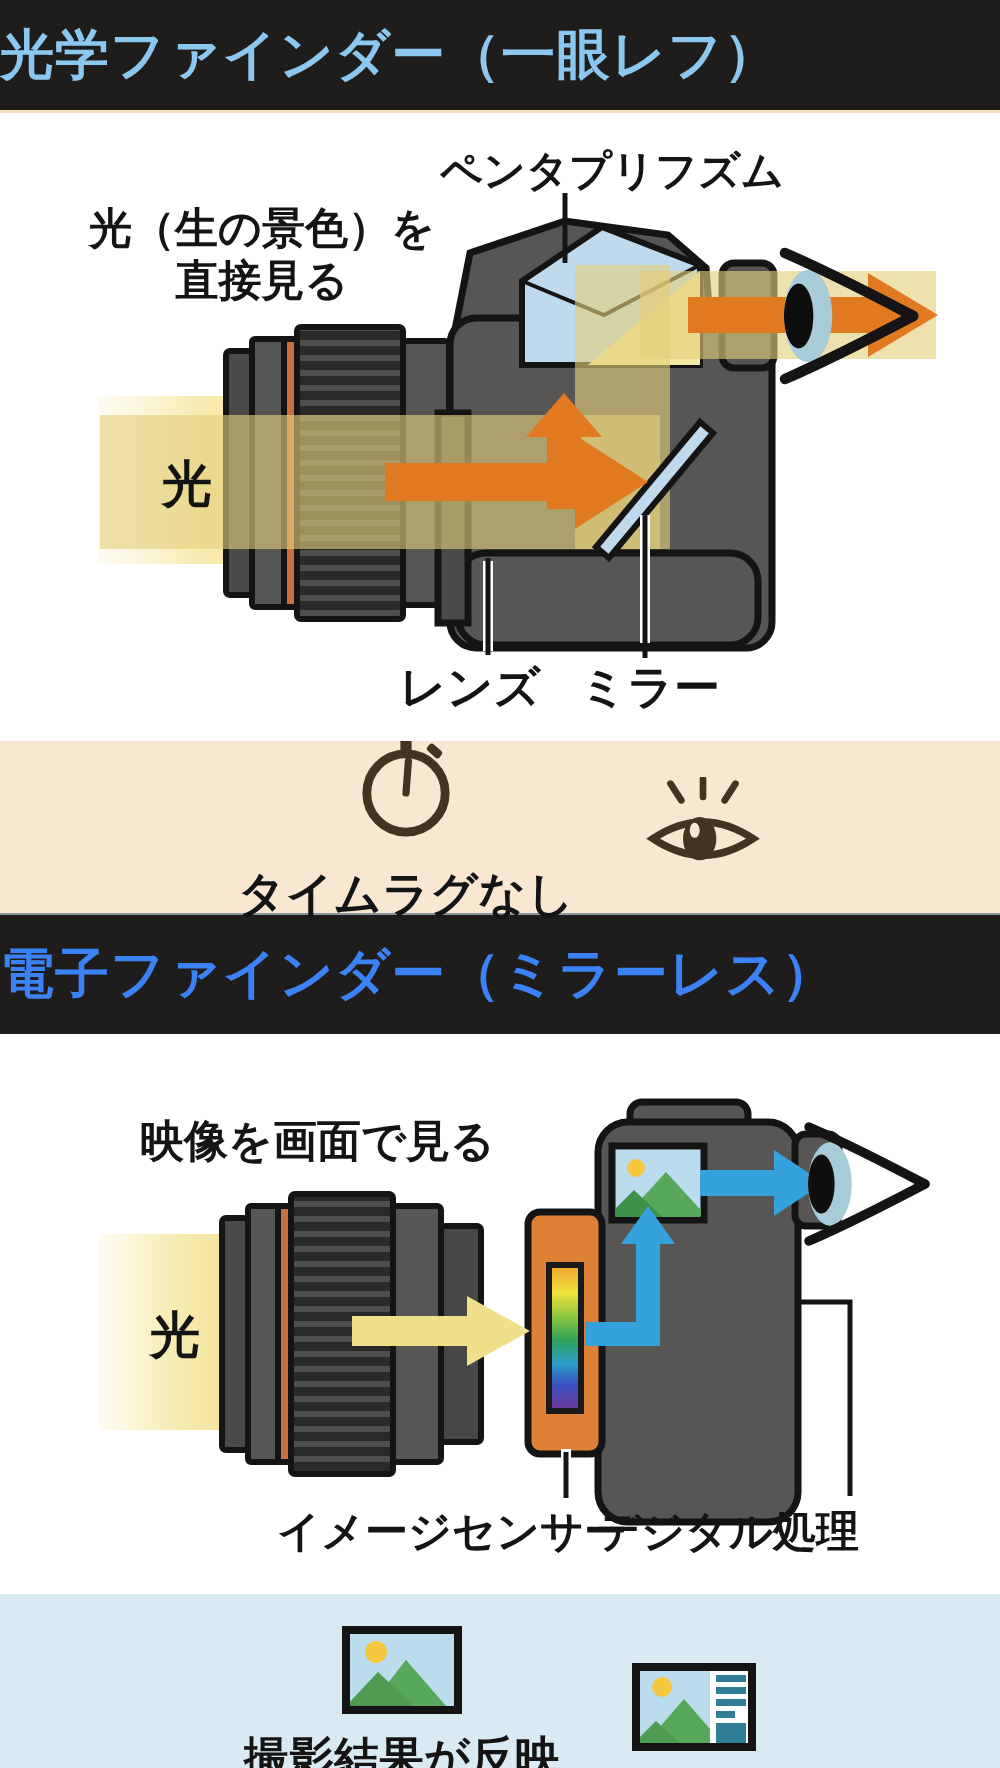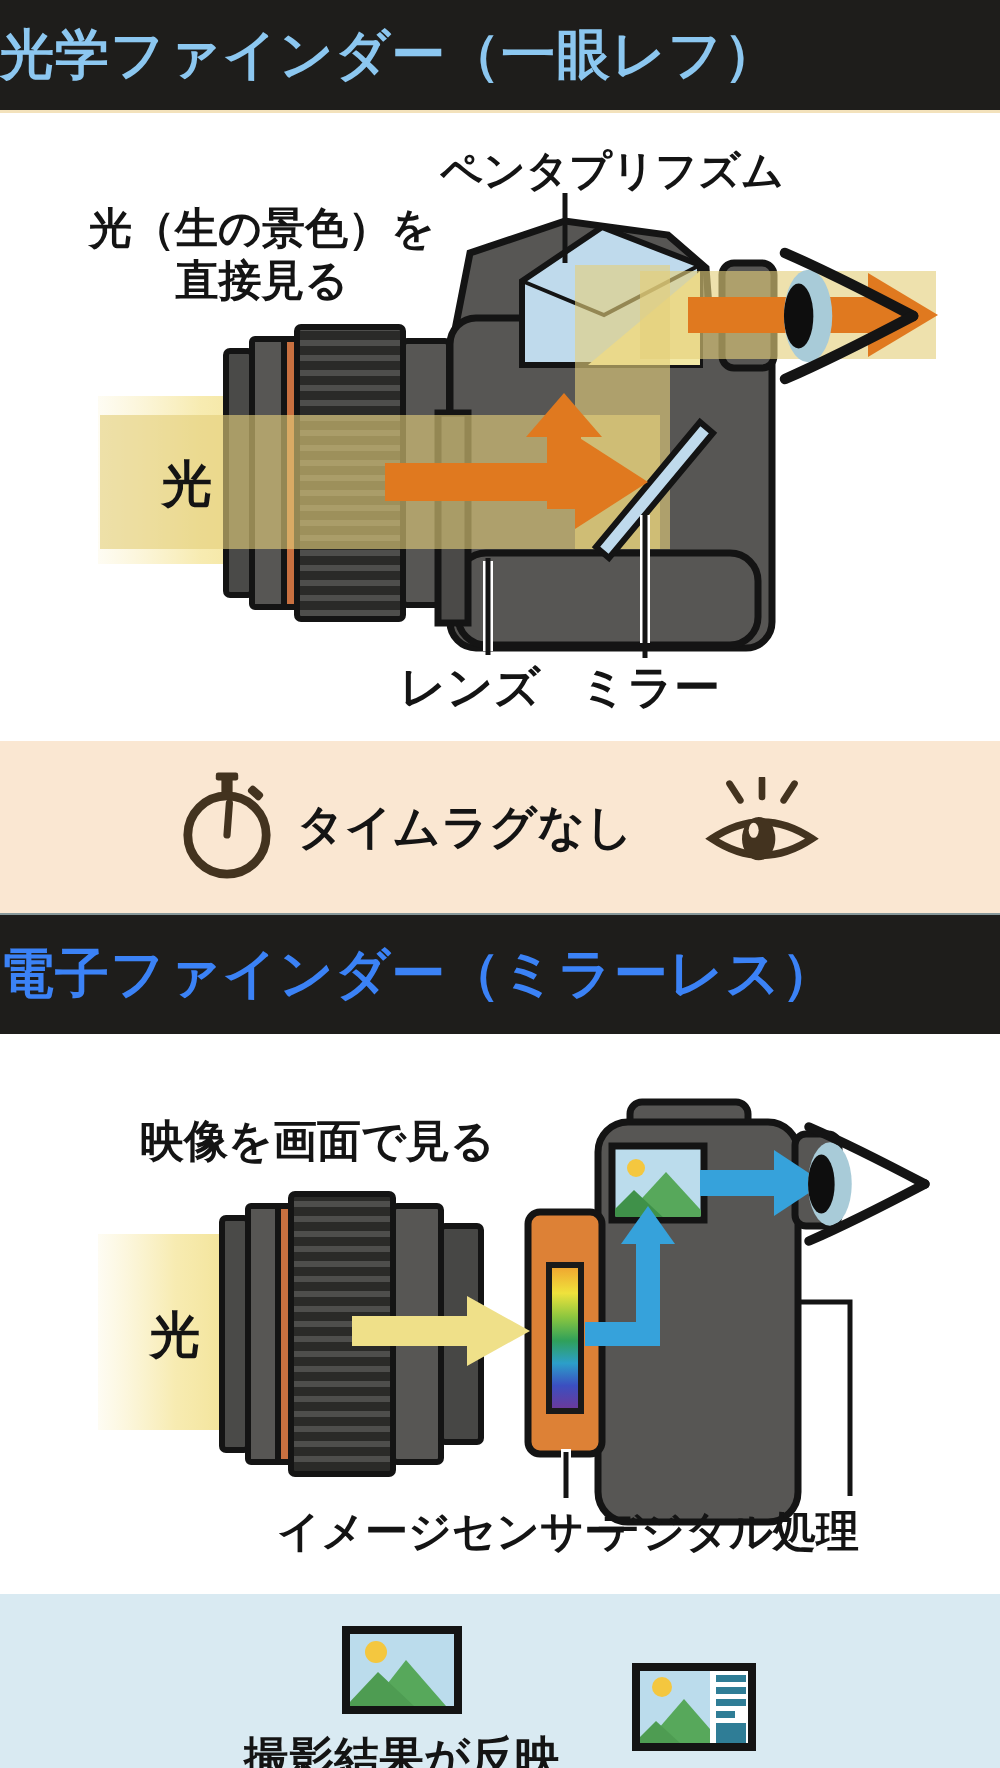--- a/index.html
+++ b/index.html
@@ -16,21 +16,21 @@
   .banner.optical{color:#8CC7F0;border-bottom:3px solid #F3E2BC;}
   .banner.electronic{color:#3b82f6;border-top:2px solid #87989B;height:119px;}
   .diagram-section{width:1000px;background:#ffffff;position:relative;}
   .diagram-section.optical{height:628px;}
   .diagram-section.electronic{height:560px;}
   .feature-band{
     width:1000px;display:flex;align-items:center;justify-content:center;gap:70px;
   }
   .feature-band.cream{height:172px;background:#FAE7D2;}
   .feature-band.blue{height:225px;background:#D9EAF2;gap:72px;}
-  .feature-item{display:flex;align-items:center;gap:22px;}
+  .feature-item{display:flex;align-items:center;gap:22px;flex-direction:column;}
   .feature-item .label{font-size:47px;font-weight:700;color:#141414;}
   .feature-col{display:flex;flex-direction:column;align-items:center;gap:14px;}
   .feature-col .label{font-size:45px;font-weight:700;color:#141414;}
   svg text{font-family:"DejaVu Sans","Liberation Sans",sans-serif;}
 </style>
 </head>
 <body>
 
 <div class="banner optical">
   <span>光学ファインダー（一眼レフ）</span>

